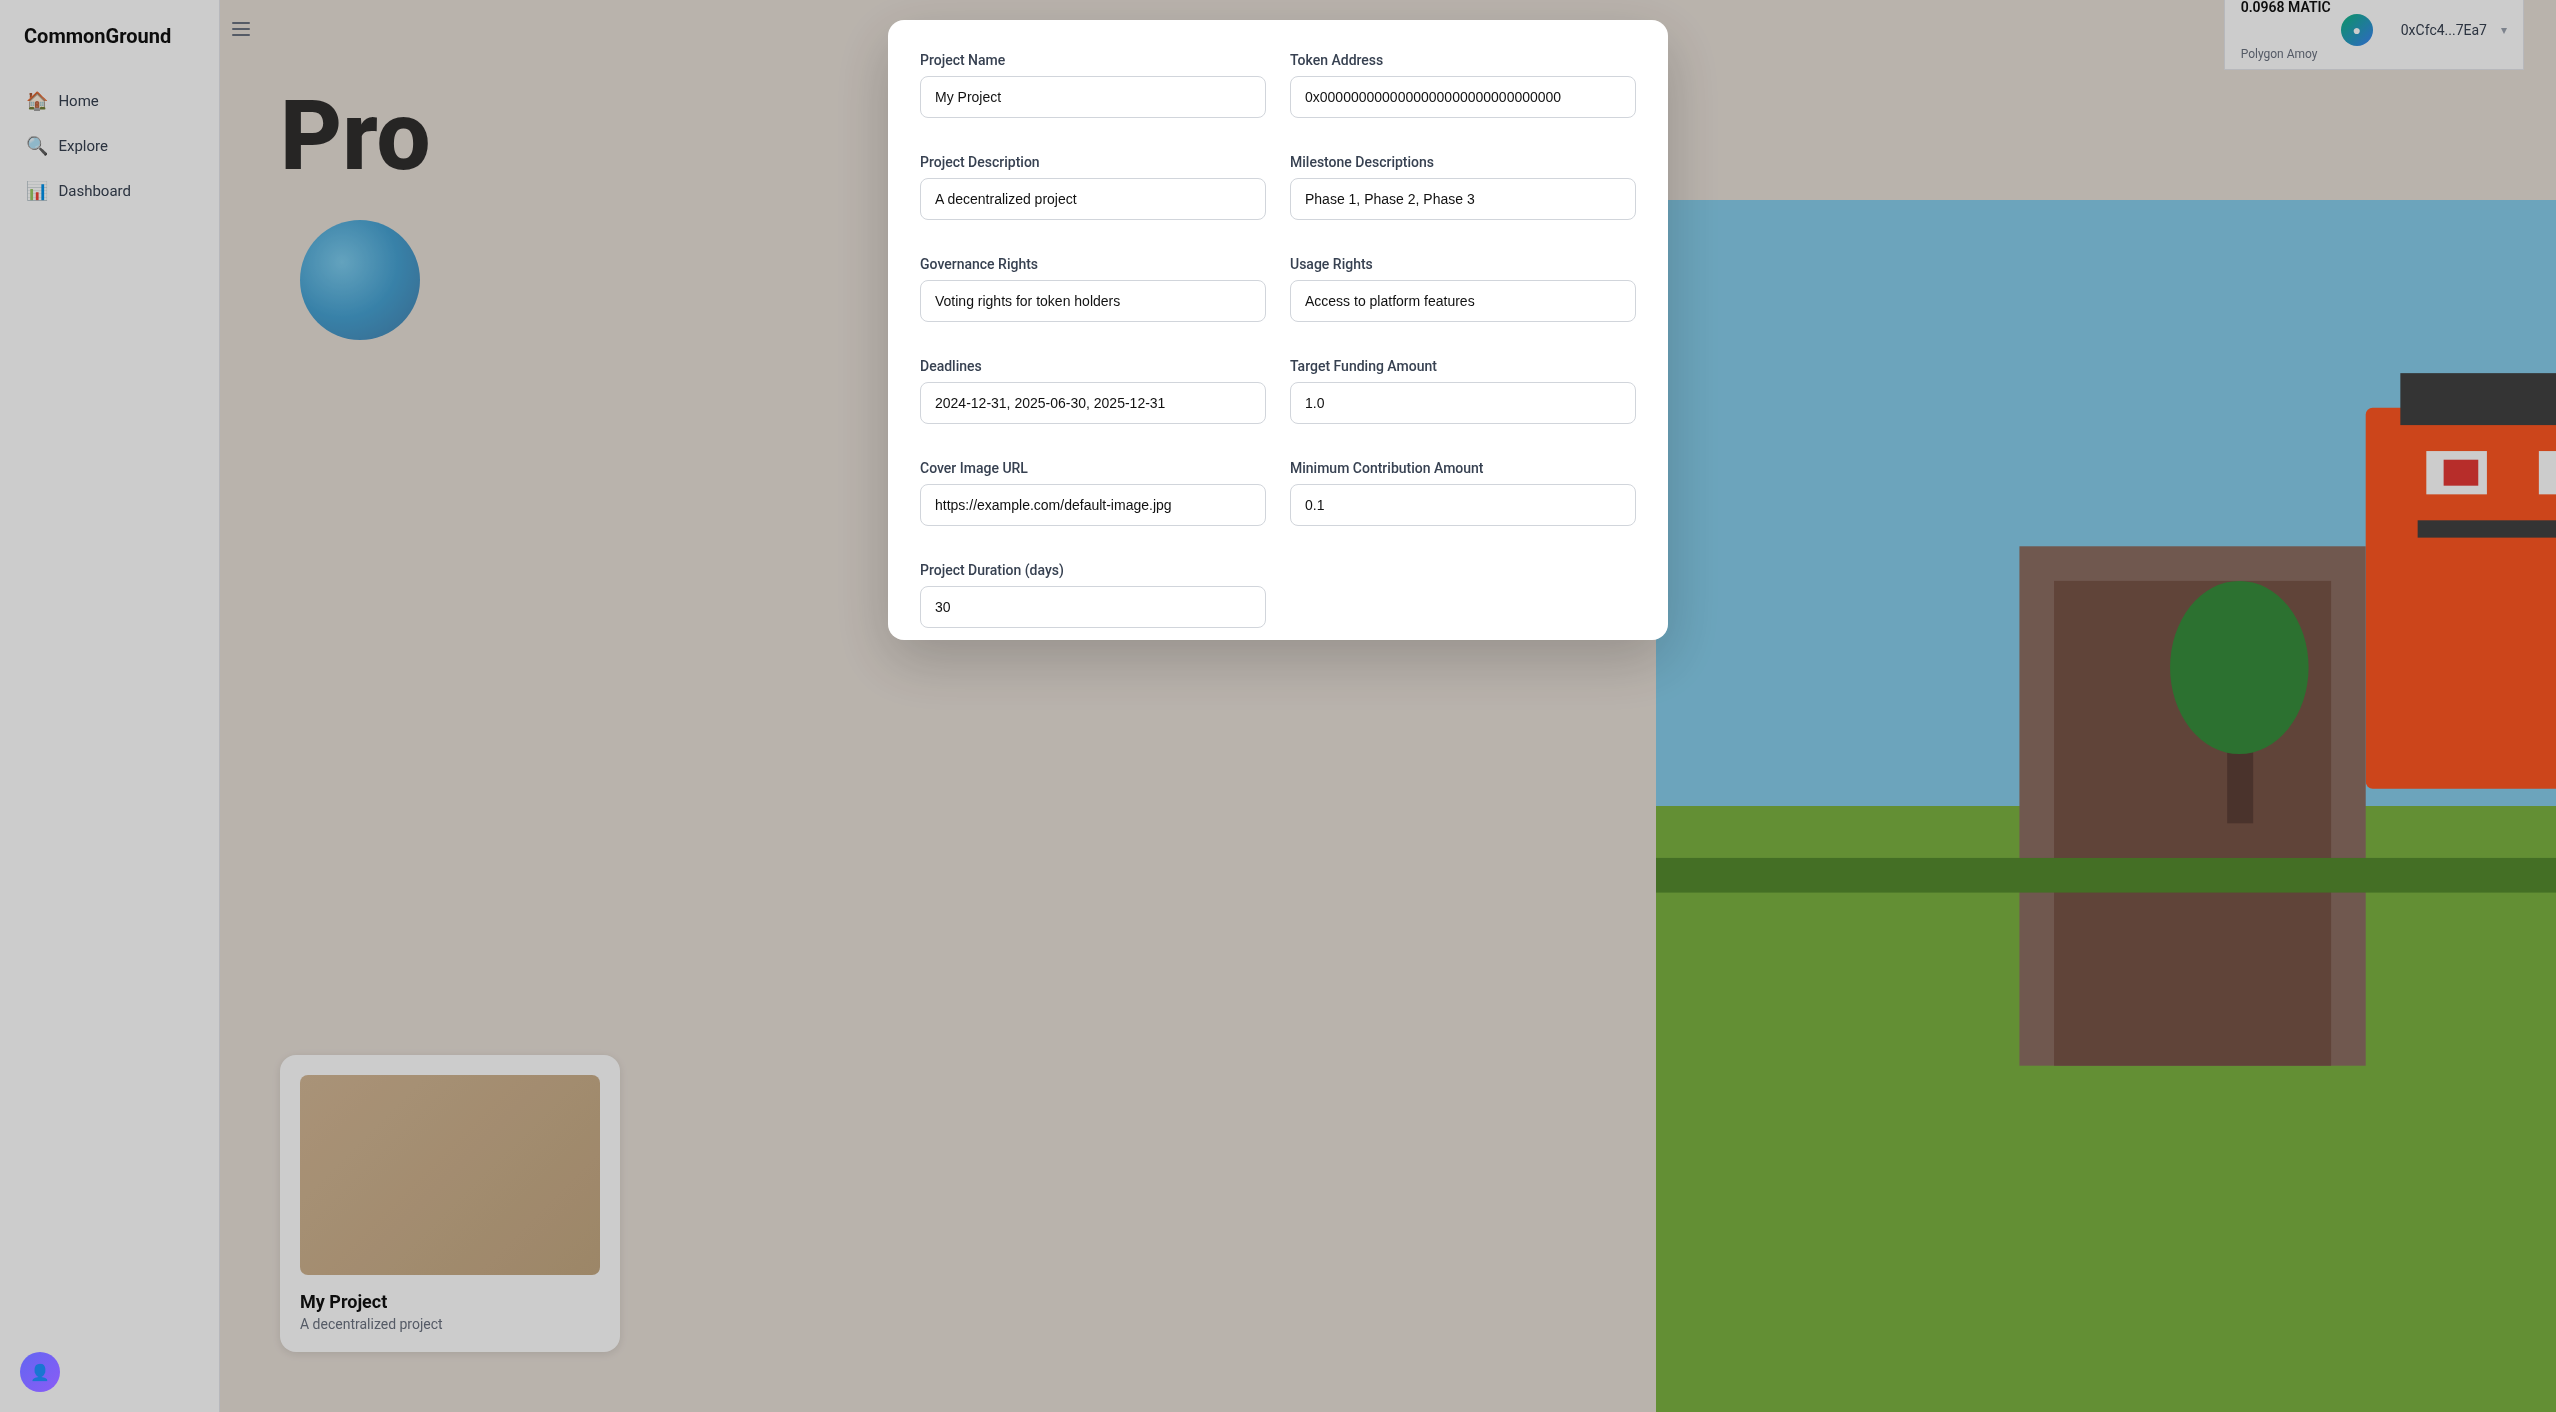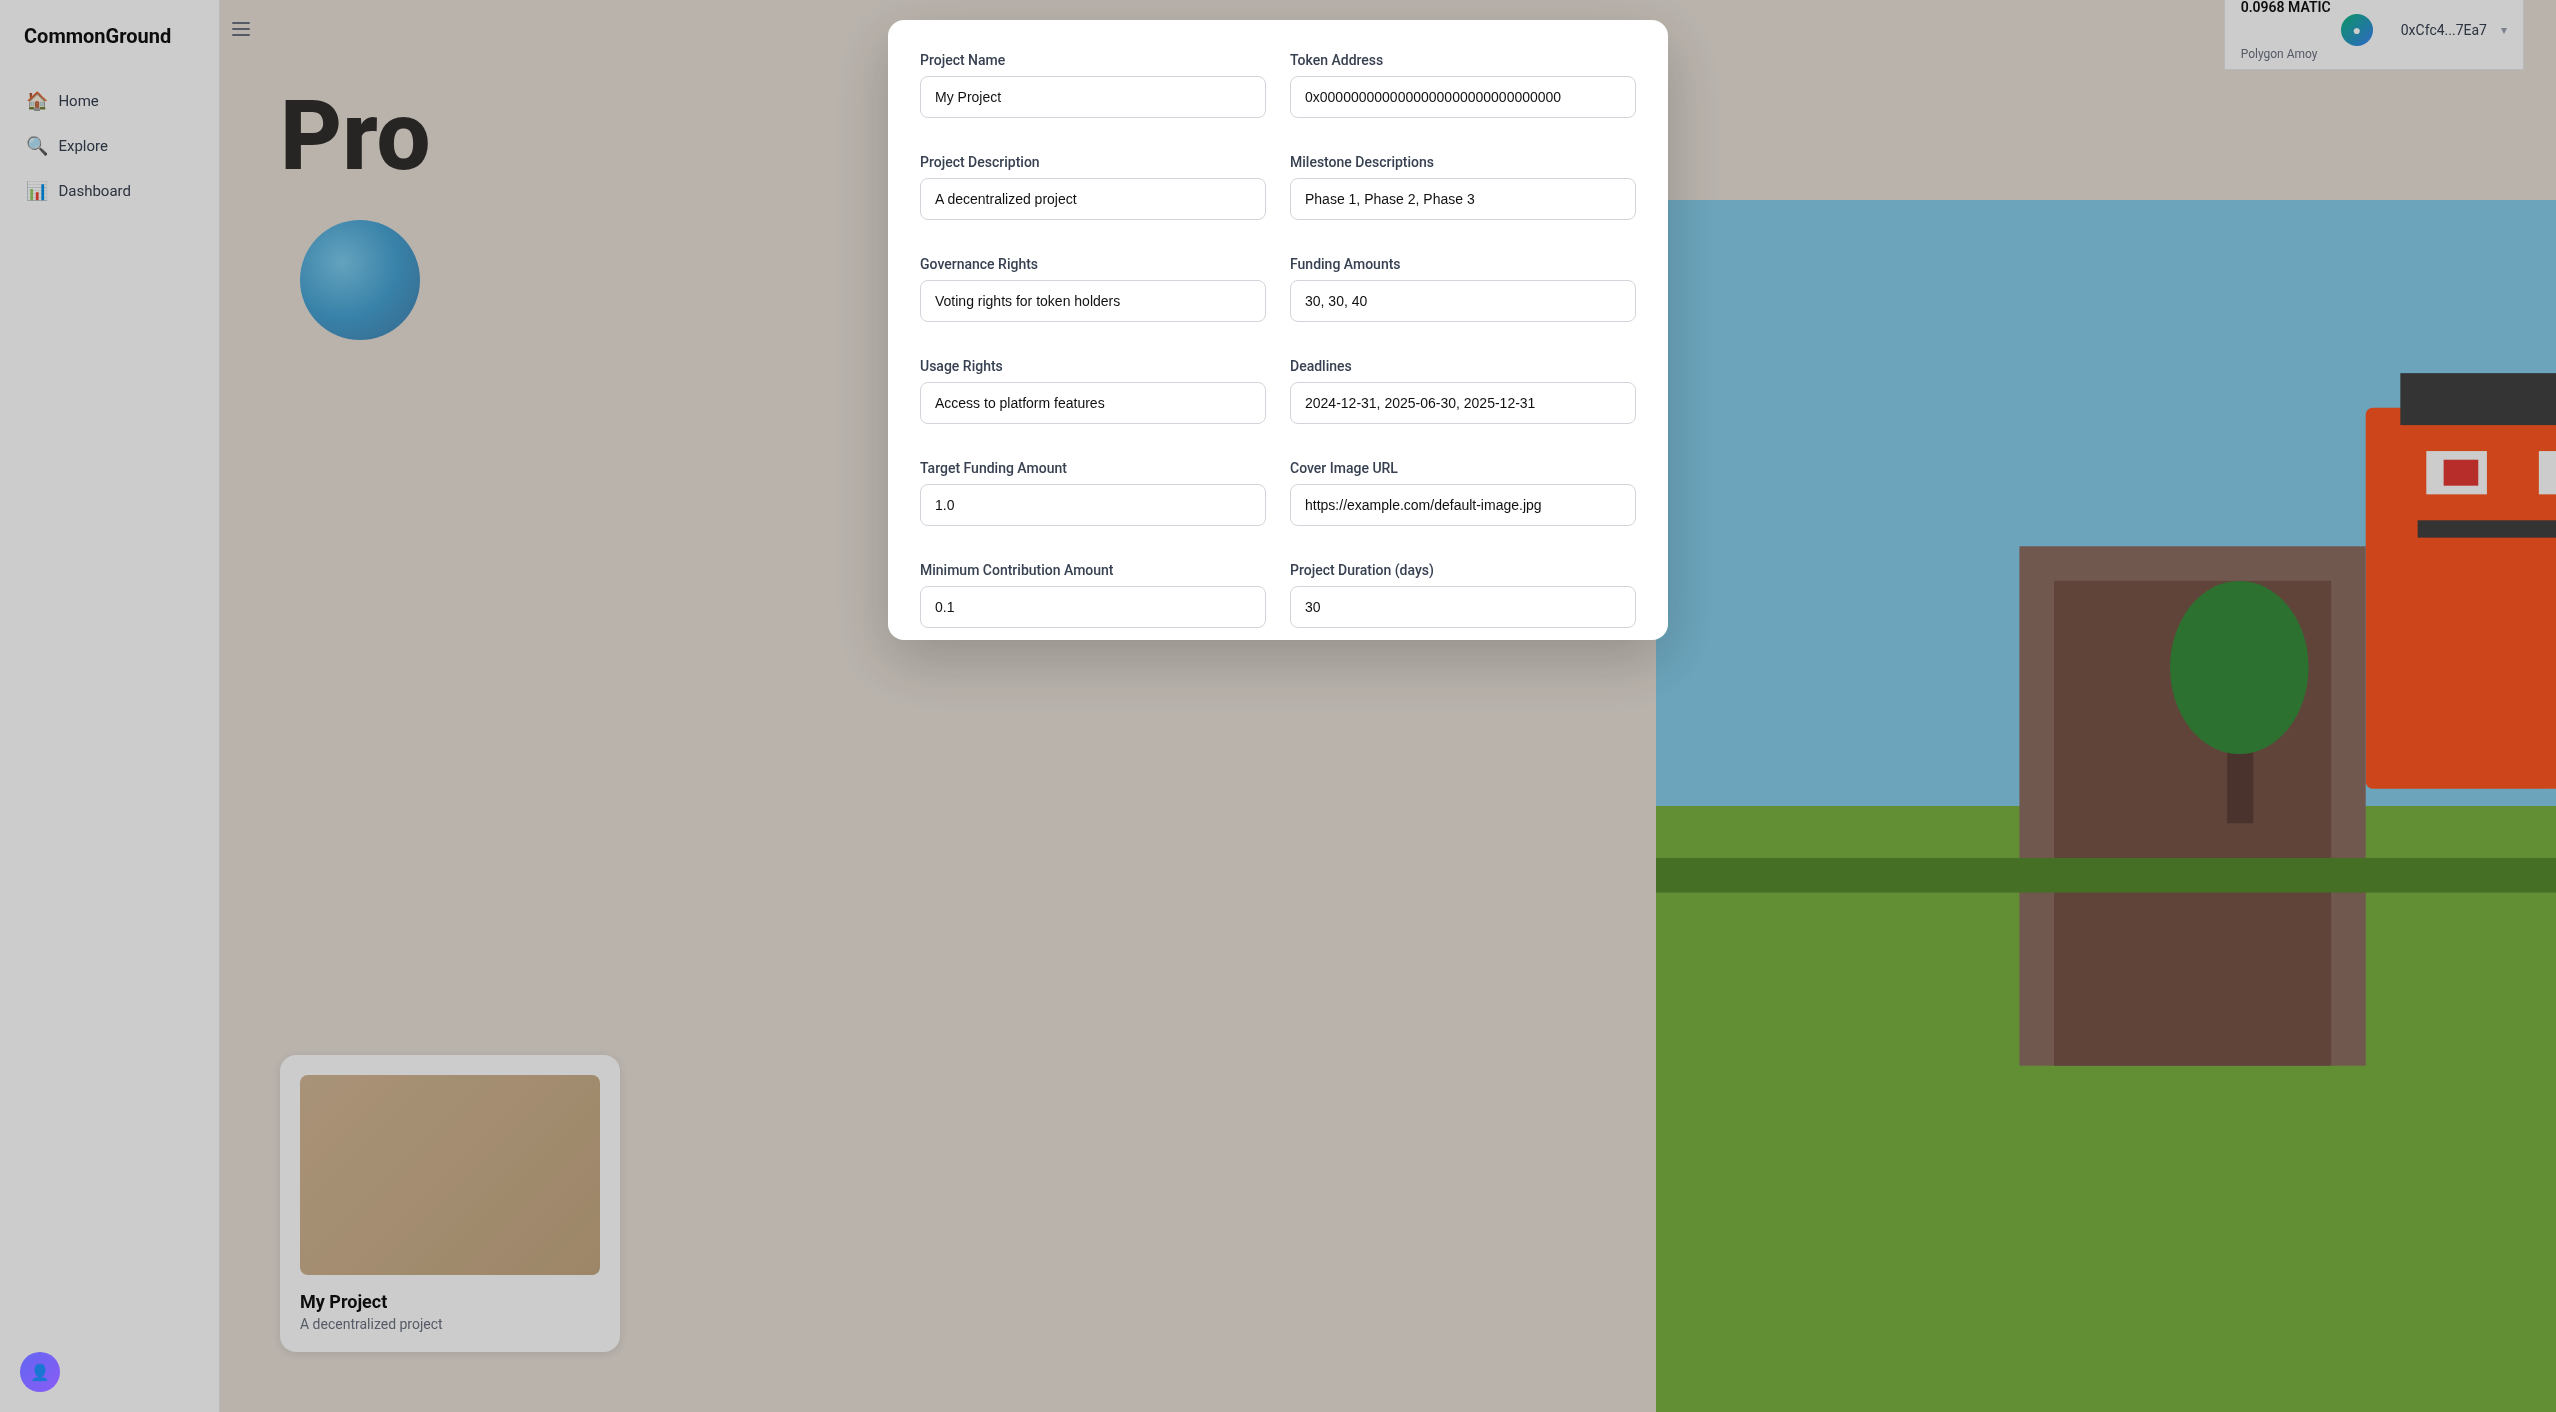--- a/index.html
+++ b/index.html
@@ -370,24 +370,20 @@
       </div>
       <div class="form-group">
         <label class="form-label">Milestone Descriptions</label>
         <input class="form-input" type="text" value="Phase 1, Phase 2, Phase 3" style="">
       </div>
 
       <div class="form-group">
         <label class="form-label">Governance Rights</label>
         <input class="form-input" type="text" value="Voting rights for token holders" style="">
       </div>
-      <div class="form-group">
-        <label class="form-label">Funding Amounts</label>
-        <input class="form-input" type="text" value="30, 30, 40" style="">
-      </div>
 
       <div class="form-group">
         <label class="form-label">Usage Rights</label>
         <input class="form-input" type="text" value="Access to platform features" style="">
       </div>
       <div class="form-group">
         <label class="form-label">Deadlines</label>
         <input class="form-input" type="text" value="2024-12-31, 2025-06-30, 2025-12-31" style="">
       </div>
 

